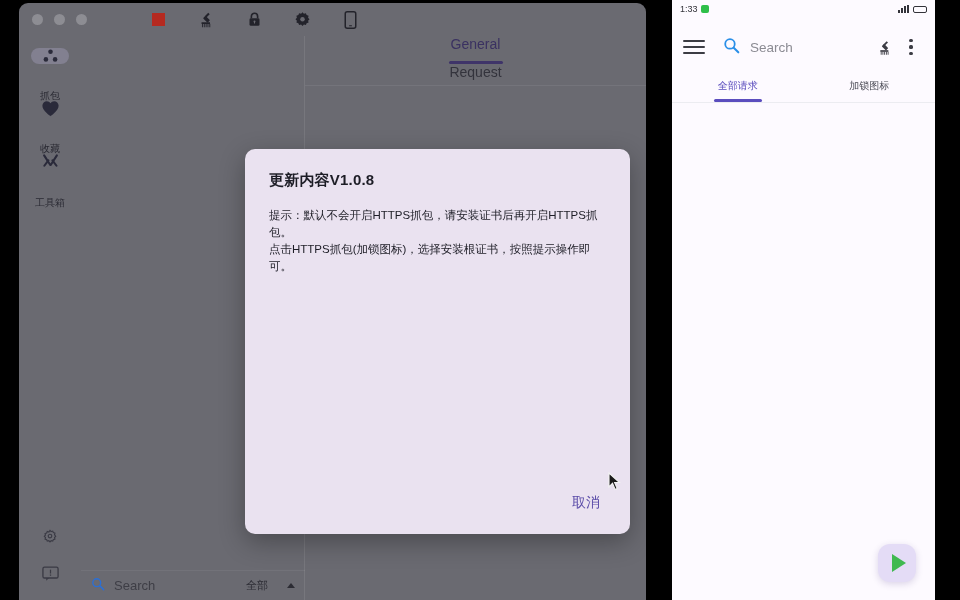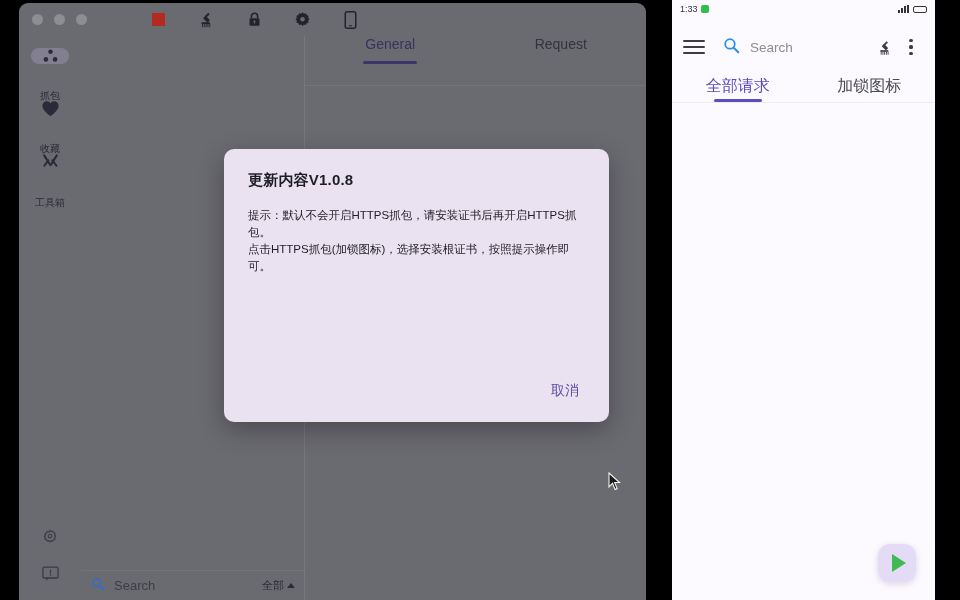--- a/index.html
+++ b/index.html
@@ -60,48 +60,48 @@
   }
 
   
   #list-search {
     position: absolute; left: 62px; bottom: 0; width: 224px; height: 30px;
     display: flex; align-items: center; padding: 0 10px;
     border-top: 1px solid rgba(255,255,255,0.06);
   }
   #list-search .mag { margin-right: 9px; }
   .srch-txt { font-size: 13px; color: #3e3e46; flex: 1; }
-  .allsel { font-size: 11px; color: #2c2c34; display:flex; align-items:center; gap:3px; }
+  .allsel { font-size: 11px; color: #2c2c34; display:flex; align-items:center; gap:19px; }
   .caret-up {
     width: 0; height: 0; border-left: 4px solid transparent; border-right: 4px solid transparent;
     border-bottom: 5px solid #2c2c34;
   }
 
   
   #detail-tabs {
     position: absolute; left: 286px; top: 33px; width: 341px; height: 50px;
-    display: flex; align-items: flex-start;
+    display: flex; align-items: center; flex-direction: column;
   }
   .dtab {
     flex: 1; text-align: center; font-size: 14px; color: #33333c;
     padding-bottom: 12px; position: relative;
   }
   .dtab.active { color: #3a3161; }
   .dtab.active::after {
     content: ""; position: absolute; left: 50%; transform: translateX(-50%);
     bottom: 0; width: 54px; height: 3px; background: #3f3469; border-radius: 2px;
   }
   .tabs-underline {
     position: absolute; left: 286px; top: 82px; width: 341px; height: 1px;
     background: rgba(255,255,255,0.07);
   }
 
   
   #dialog {
-    position: absolute; left: 205px; top: 146px; width: 385px; height: 273px;
+    position: absolute; left: 226px; top: 146px; width: 385px; height: 385px;
     background: #eae2f0; border-radius: 10px;
     box-shadow: 0 8px 26px rgba(0,0,0,0.30);
     padding: 22px 24px 0 24px;
   }
   #dlg-title { font-size: 15px; color: #1d1d26; font-weight: 600; letter-spacing: .2px; }
   #dlg-tip { margin-top: 17px; font-size: 11.5px; line-height: 17px; color: #1d1d26; }
   #dlg-list { margin-top: 16px; }
   .dlg-li { font-size: 11.5px; line-height: 15.7px; color: #1d1d26; }
   #dlg-actions {
     position: absolute; right: 24px; bottom: 18px;
@@ -136,21 +136,21 @@
   .m-ham { width: 22px; display: flex; flex-direction: column; gap: 4px; }
   .m-ham i { display: block; height: 2px; background: #3c3c44; border-radius: 1px; }
   #m-search-area { display: flex; align-items: center; flex: 1; margin-left: 18px; gap: 10px; }
   #m-search-text { font-size: 13.5px; color: #8b8b93; }
   .m-icon-btn { width: 26px; height: 30px; display: flex; align-items: center; justify-content: center; }
   .m-dots { display: flex; flex-direction: column; gap: 3px; align-items: center; }
   .m-dots i { width: 3.2px; height: 3.2px; border-radius: 50%; background: #3c3c44; display: block; }
 
   #m-tabs { display: flex; height: 32px; position: relative; }
   .m-tab {
-    flex: 1; text-align: center; font-size: 16px; color: #4a4a55;
+    flex: 1; text-align: center; font-size: 10px; color: #4a4a55;
     display: flex; align-items: center; justify-content: center; position: relative;
   }
   .m-tab.active { color: #5b4dbe; }
   .m-tab.active::after {
     content: ""; position: absolute; bottom: 0; left: 50%; transform: translateX(-50%);
     width: 48px; height: 3px; background: #5b4dbe; border-radius: 2px;
   }
   #m-tabs-line { height: 1px; background: #ececf1; }
   #m-content { flex: 1; background: #fdfaff; }
   #m-fab {

